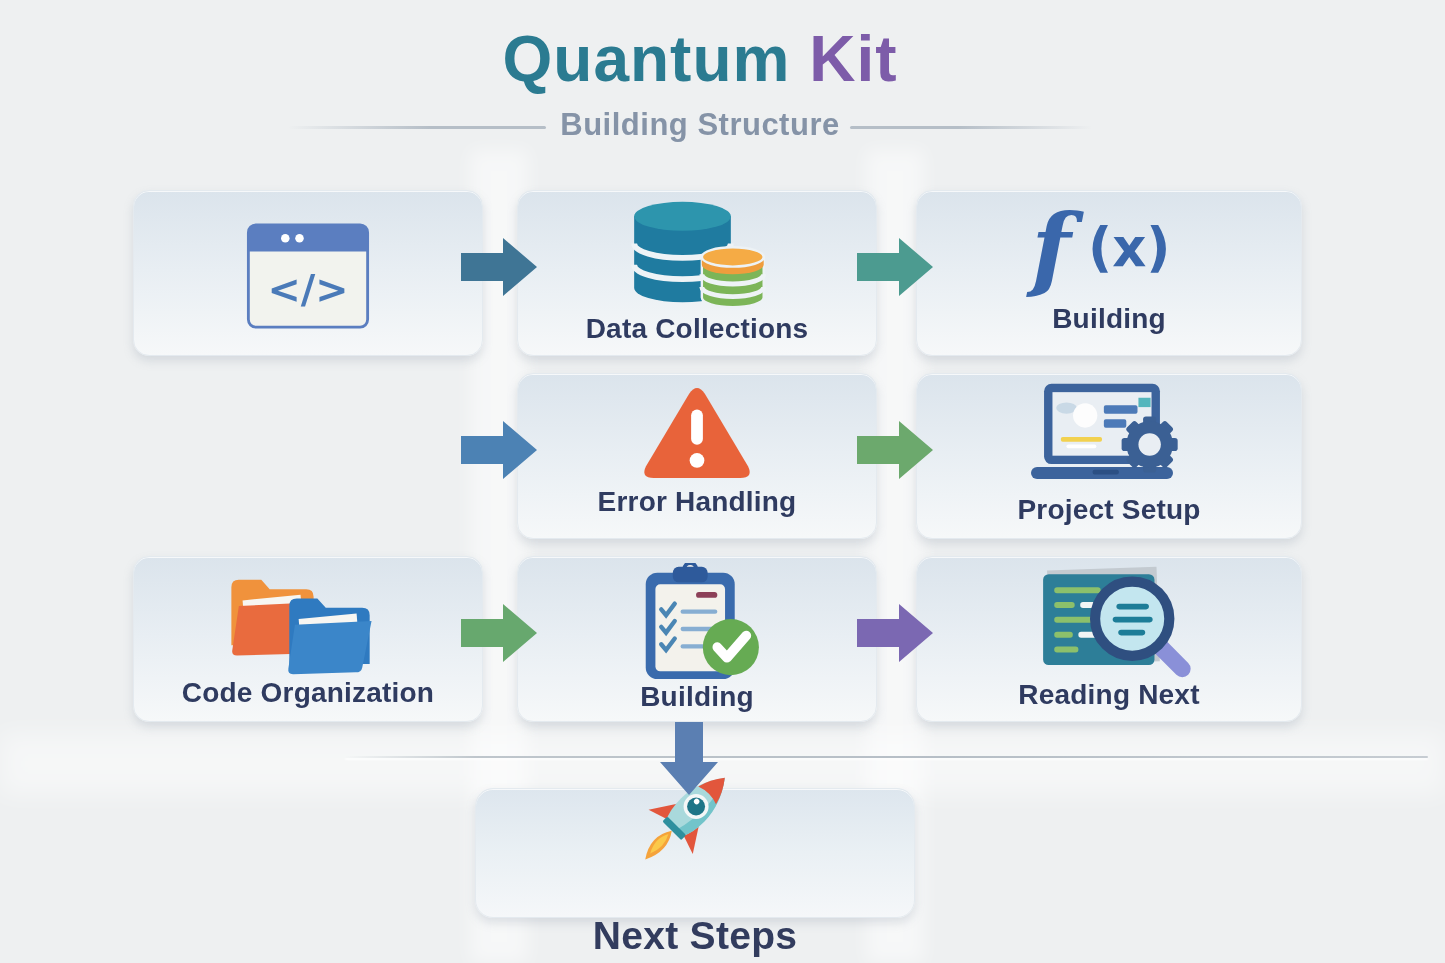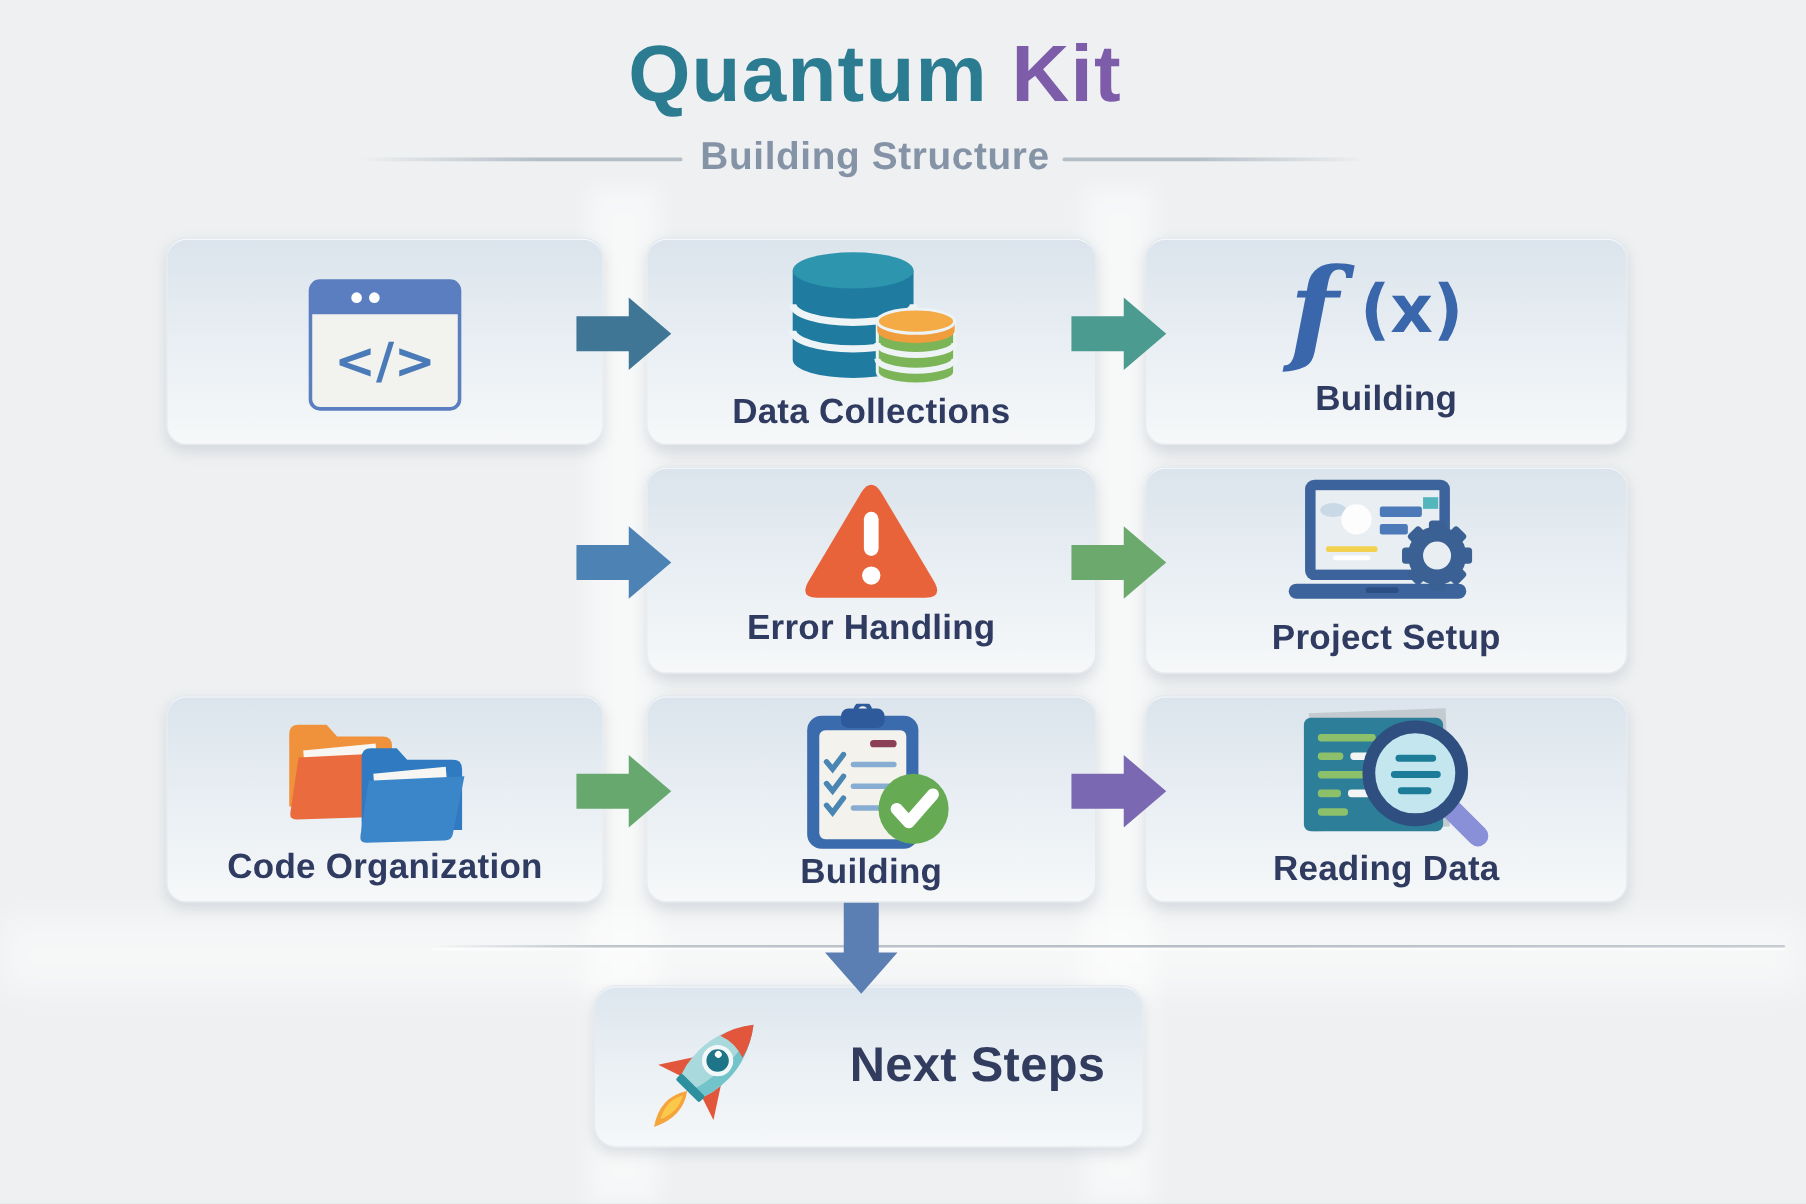--- a/index.html
+++ b/index.html
@@ -50,21 +50,21 @@
   .h-line{position:absolute;top:756px;left:345px;width:1083px;height:2px;z-index:1;border-radius:2px;
     background:linear-gradient(90deg,rgba(190,197,203,0) 0%,#bfc6cc 12%,#b6bec6 55%,#c6ccd2 100%);
     box-shadow:0 2px 2px rgba(255,255,255,.85);}
 
   
   .next-card{
     position:absolute;left:475px;top:788px;width:438px;height:128px;border-radius:18px;z-index:2;
     background:linear-gradient(180deg,#dde6ee 0%,#eaf0f4 50%,#f5f7f9 100%);
     border:1px solid #e4eaef;
     box-shadow:0 5px 10px rgba(140,152,166,.25), inset 0 1px 0 rgba(255,255,255,.75);
-    display:flex;align-items:center;justify-content:center;gap:40px;
+    display:flex;align-items:center;justify-content:center;gap:40px;flex-direction:column;
   }
   .next-label{font-size:39px;font-weight:700;color:#323c5e;letter-spacing:.3px;}
 </style>
 </head>
 <body>
 
 <div id="canvas">
 
   <div class="bg-stripe" style="left:470px"></div>
   <div class="bg-stripe" style="left:866px"></div>
@@ -215,21 +215,21 @@
         </g>
         <line x1="150" y1="90" x2="174" y2="114" stroke="#8a90d8" stroke-width="18" stroke-linecap="round"></line>
         <circle cx="120" cy="60" r="40" fill="#c3e6ef" stroke="#2f4f80" stroke-width="11"></circle>
         <g fill="#1d7d98">
           <rect x="103" y="44" width="35" height="6" rx="3"></rect>
           <rect x="99" y="58" width="43" height="6" rx="3"></rect>
           <rect x="105" y="72" width="29" height="6" rx="3"></rect>
         </g>
       </svg>
     </div>
-    <div class="card-label">Reading Data</div>
+    <div class="card-label">Reading Next</div>
   </div>
 
   <svg class="arrow a-g1 a-r1" viewBox="0 0 78 62">
     <polygon points="0,17 42,17 42,2 76,31 42,60 42,45 0,45" fill="#3f7595"></polygon>
   </svg>
   <svg class="arrow a-g2 a-r1" viewBox="0 0 78 62">
     <polygon points="0,17 42,17 42,2 76,31 42,60 42,45 0,45" fill="#4c9b90"></polygon>
   </svg>
   <svg class="arrow a-g1 a-r2" viewBox="0 0 78 62">
     <polygon points="0,17 42,17 42,2 76,31 42,60 42,45 0,45" fill="#4c82b4"></polygon>

